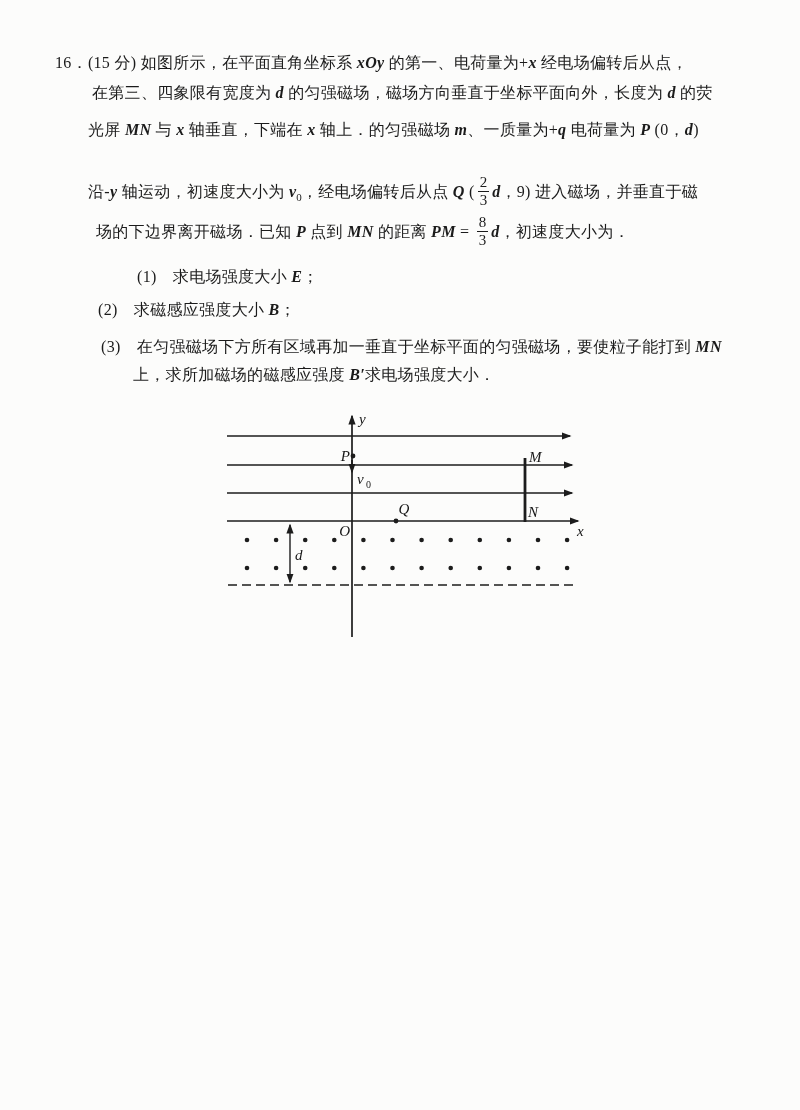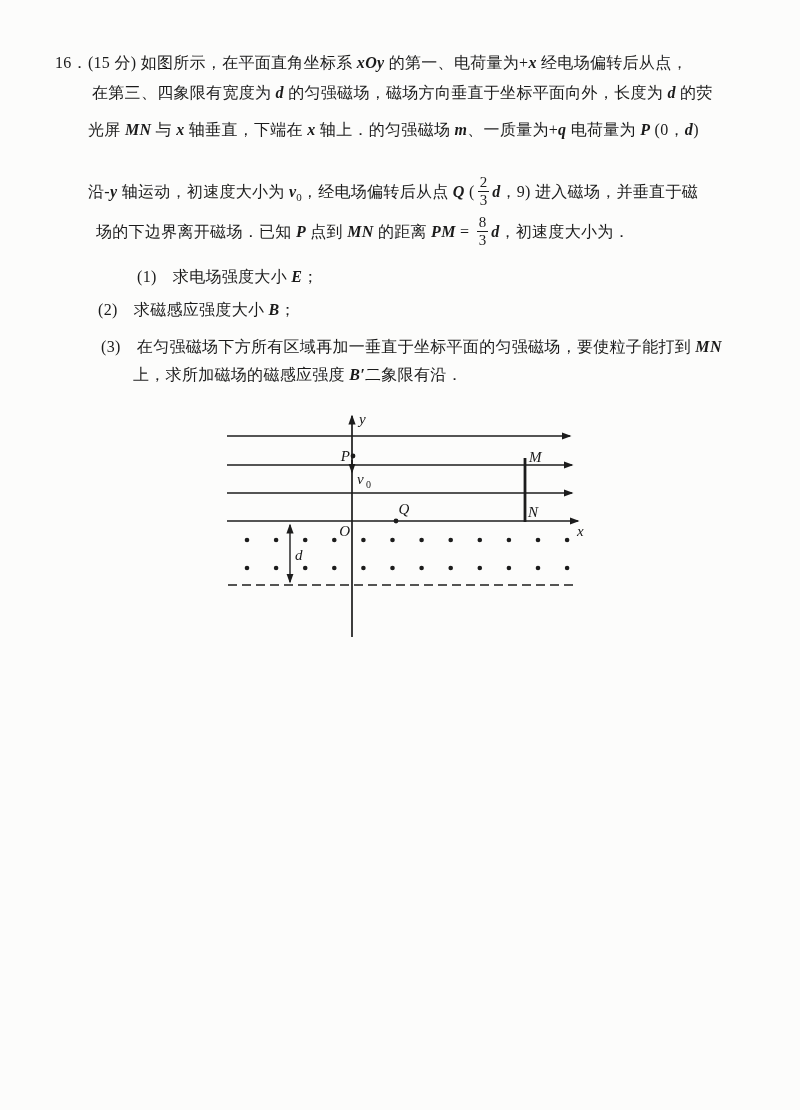--- a/index.html
+++ b/index.html
@@ -55,21 +55,21 @@
           <span class="num">2</span>
           <span class="den">3</span>
         </span><span class="it">d</span><span>，9) 进入磁场，并垂直于磁</span></div>
       <div class="problem-line"><span>场的下边界离开磁场．已知 </span><span class="it">P</span><span> 点到 </span><span class="it">MN</span><span> 的距离 </span><span class="it">PM</span><span> = </span><span class="frac">
           <span class="num">8</span>
           <span class="den">3</span>
         </span><span class="it">d</span><span>，初速度大小为．</span></div>
       <div class="problem-line"><span>(1)　求电场强度大小 </span><span class="it">E</span><span>；</span></div>
       <div class="problem-line"><span>(2)　求磁感应强度大小 </span><span class="it">B</span><span>；</span></div>
       <div class="problem-line"><span>(3)　在匀强磁场下方所有区域再加一垂直于坐标平面的匀强磁场，要使粒子能打到 </span><span class="it">MN</span></div>
-      <div class="problem-line"><span>上，求所加磁场的磁感应强度 </span><span class="it">B′</span><span>二象限有沿．</span></div>
+      <div class="problem-line"><span>上，求所加磁场的磁感应强度 </span><span class="it">B′</span><span>求电场强度大小．</span></div>
     </div>
 
   <svg id="diagram" width="380" height="240" viewBox="0 0 380 240">
     <defs>
       <marker id="arrow" viewBox="0 0 10 8" refX="8.5" refY="4" markerWidth="10" markerHeight="8" orient="auto-start-reverse" markerUnits="userSpaceOnUse">
         <path d="M0,0.4 L10,4 L0,7.6 Z" fill="#1c1c1c"></path>
       </marker>
     </defs>
 
     <line x1="7" y1="33" x2="350" y2="33" marker-end="url(#arrow)"></line>

